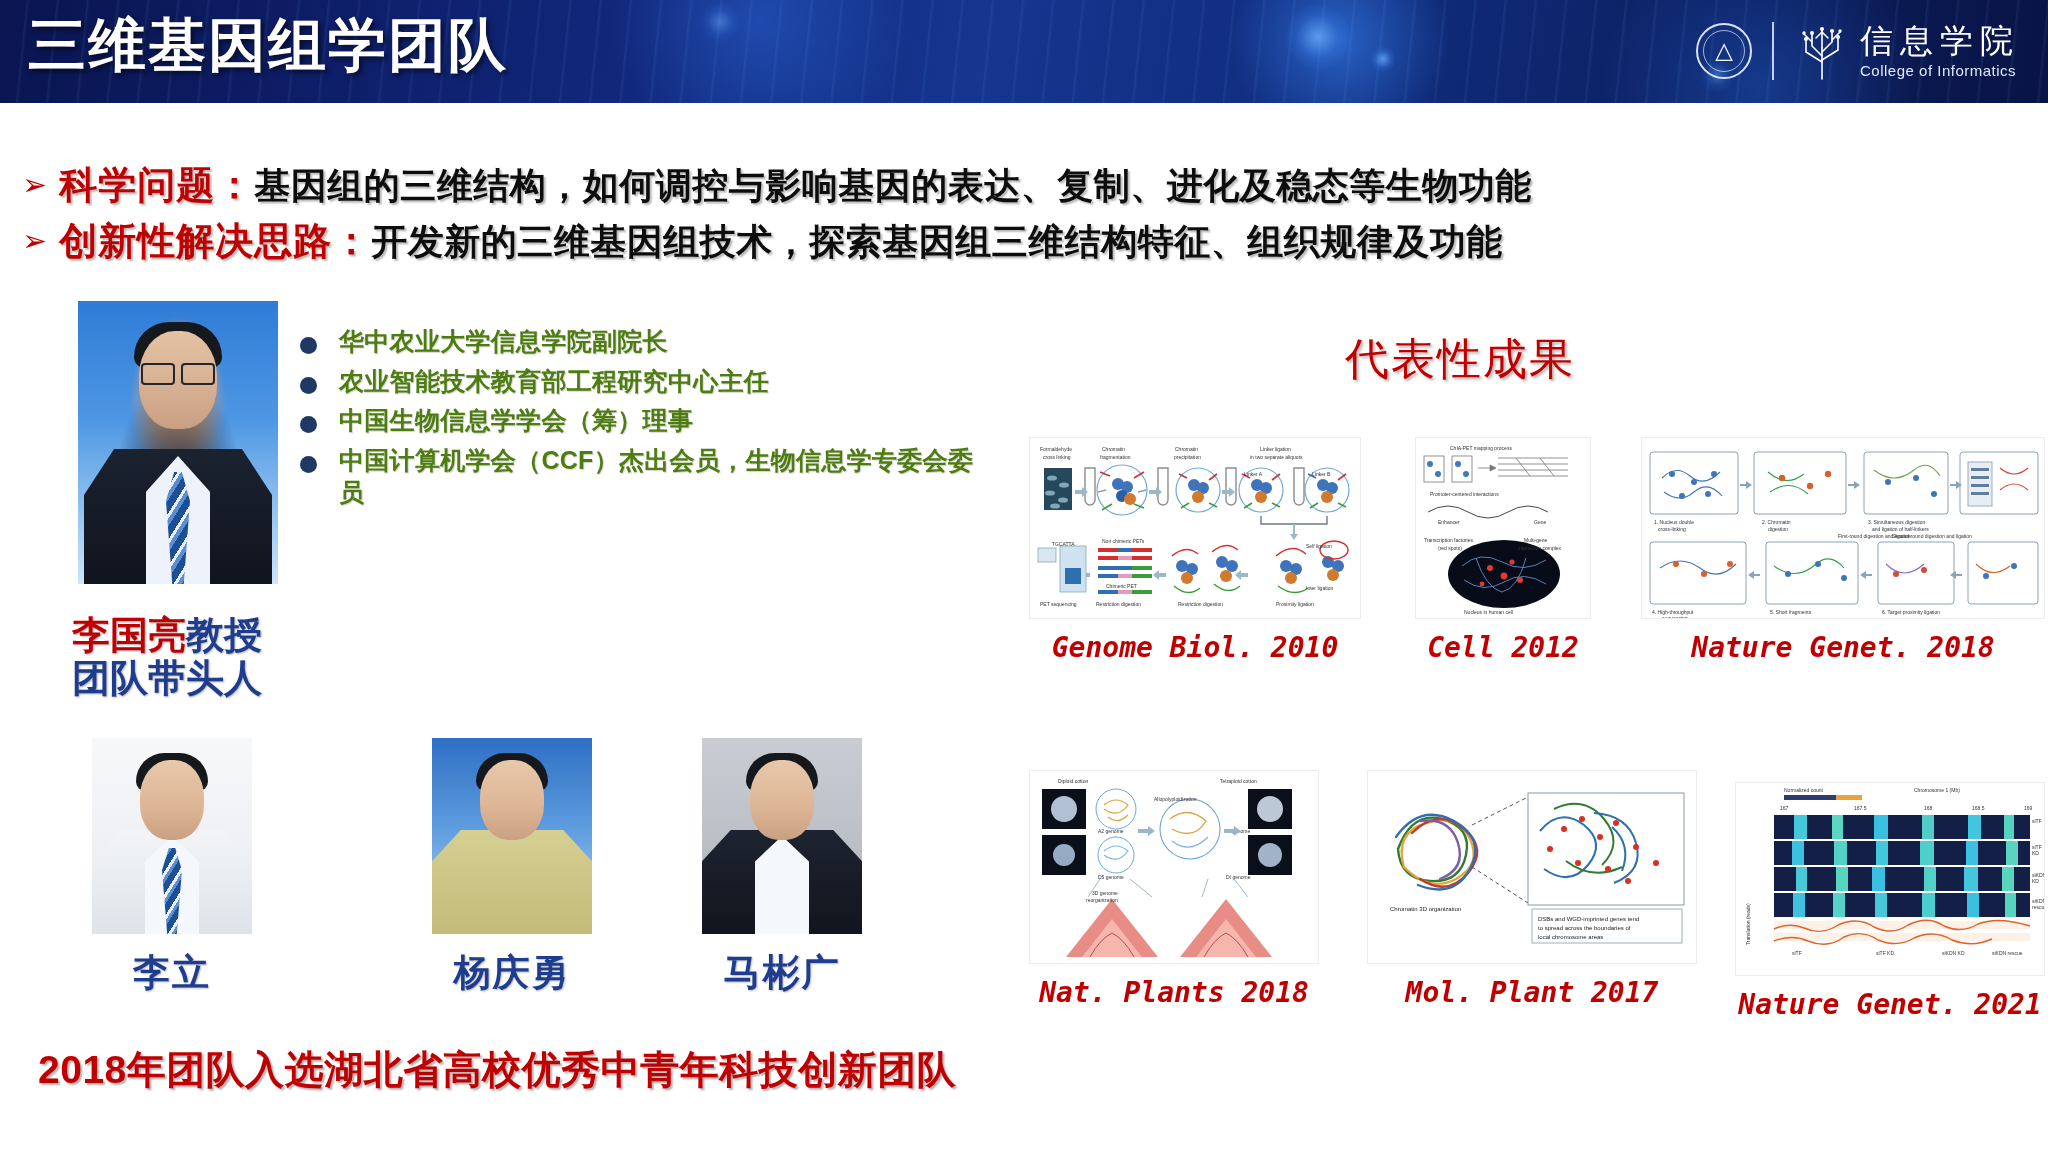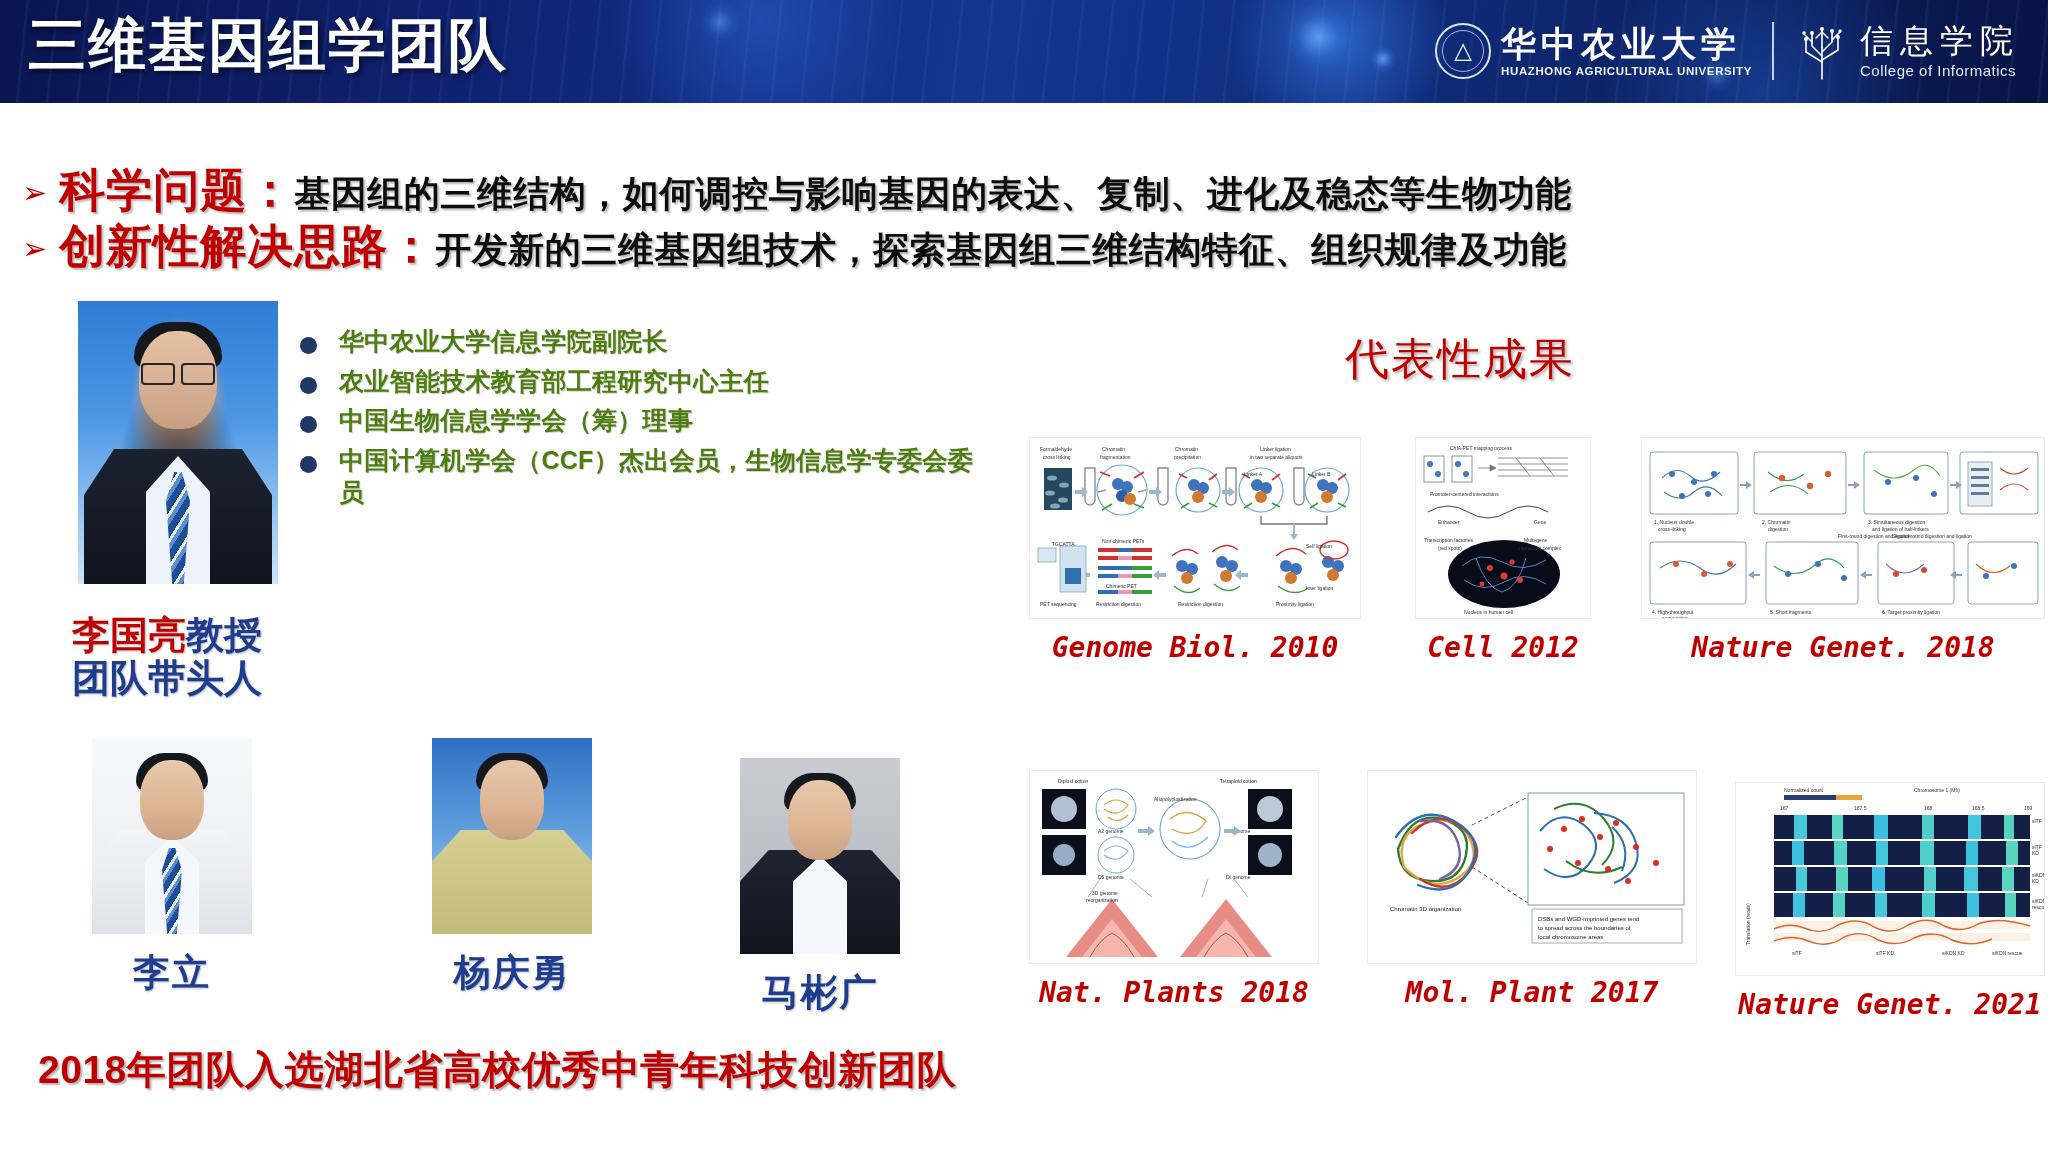--- a/index.html
+++ b/index.html
@@ -136,21 +136,21 @@
   .q2 { top: 216px; }
   .arrow {
     color: #c00000;
     font-size: 30px;
     margin-right: 12px;
     position: relative;
     top: -3px;
   }
   .q-label {
     color: #c00000;
-    font-size: 46px;
+    font-size: 38px;
     letter-spacing: 1px;
     text-shadow: 2px 2px 2px rgba(0,0,0,.28);
   }
   .q-body {
     color: #0d0d0d;
     font-size: 36px;
     letter-spacing: .5px;
     text-shadow: 2px 2px 2px rgba(0,0,0,.28);
   }
 
@@ -371,24 +371,20 @@
     <div class="banner-glow g2"></div>
     <div class="banner-glow g3"></div>
     <div class="banner-glow g4"></div>
 
     <div class="slide-title">三维基因组学团队</div>
 
     <div class="logos">
       <div class="logo-block">
         <div class="crest">
           <span class="crest-mark">△</span>
-        </div>
-        <div class="logo-text">
-          <div class="logo-cn">华中农业大学</div>
-          <div class="logo-en">HUAZHONG AGRICULTURAL UNIVERSITY</div>
         </div>
       </div>
 
       <div class="logo-divider"></div>
 
       <div class="logo-block">
         <svg class="tree-icon" viewBox="0 0 56 58">
           <g stroke="#ffffff" stroke-width="1.6" fill="none" stroke-linecap="round">
             <path d="M28 57 L28 26"></path>
             <path d="M28 34 L18 24 L18 12"></path>
@@ -481,21 +477,21 @@
 
   <div class="member m2" style="left:420px; top:738px;margin-left:12px;">
     <div class="member-photo">
       <div class="mp-body"></div>
       <div class="mp-hair"></div>
       <div class="mp-head"></div>
     </div>
     <div class="member-name">杨庆勇</div>
   </div>
 
-  <div class="member m3" style="left:740px; top:738px;margin-top:20px;">
+  <div class="member m3" style="left:702px; top:738px;">
     <div class="member-photo">
       <div class="mp-body"></div>
       <div class="mp-shirt"></div>
       <div class="mp-hair"></div>
       <div class="mp-head"></div>
     </div>
     <div class="member-name">马彬广</div>
   </div>
 
   <div class="bottom-text">2018年团队入选湖北省高校优秀中青年科技创新团队</div>

